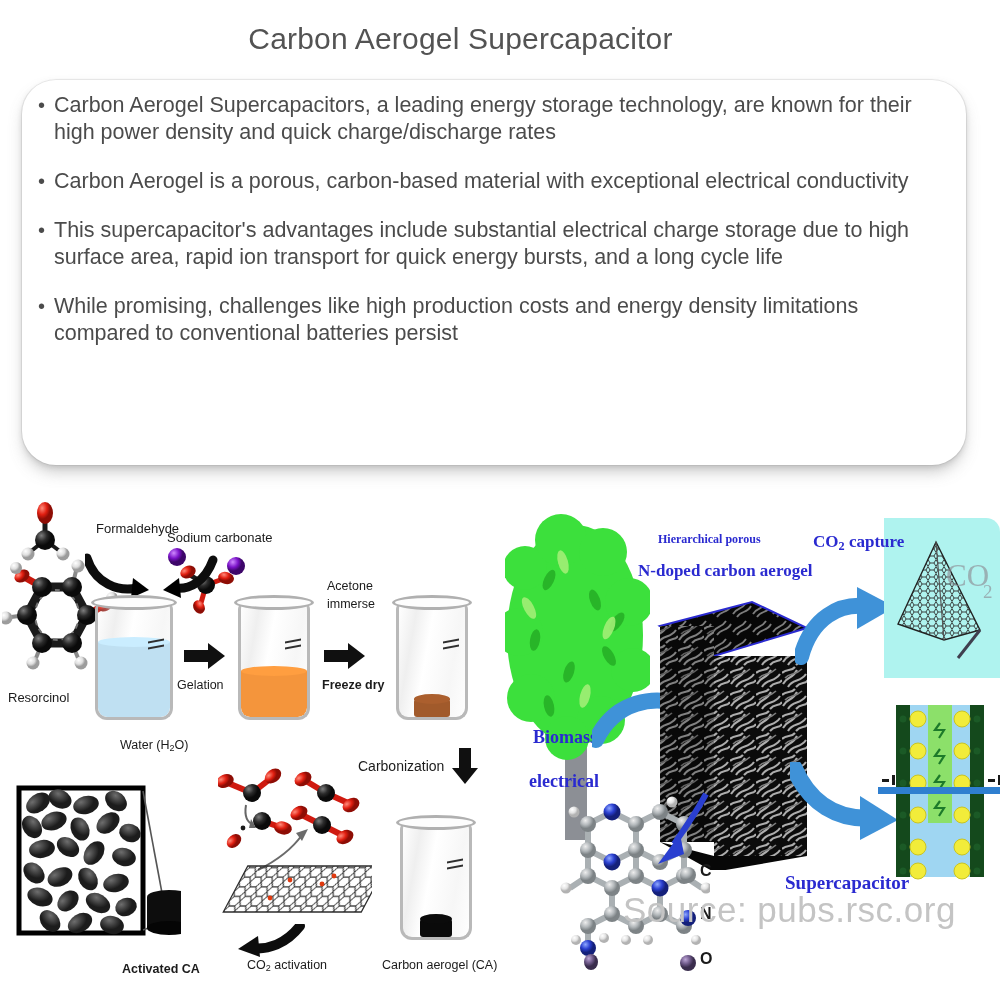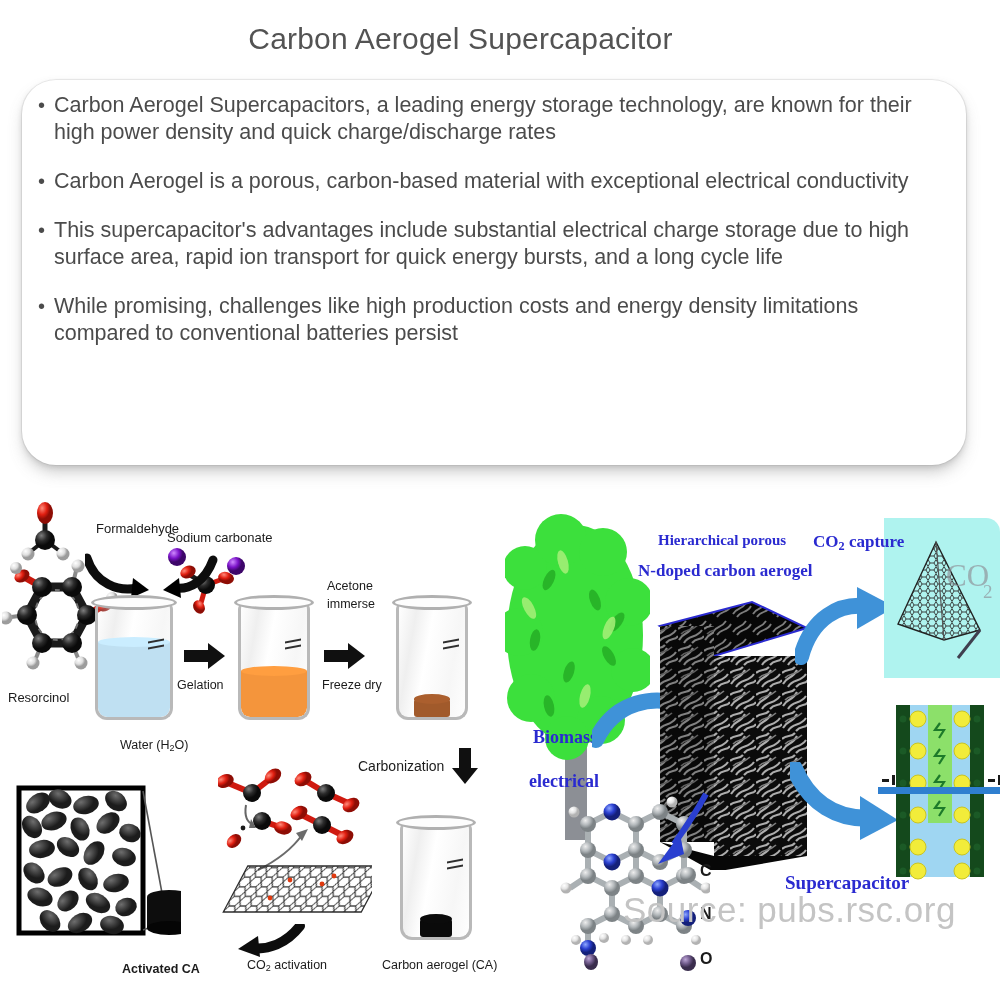--- a/index.html
+++ b/index.html
@@ -257,21 +257,21 @@
           <i></i>
         </div>
     </div>
 
     <div class="lbl" style="left:327px;top:89px;font-size:12.5px;">Acetone</div>
     <div class="lbl" style="left:327px;top:107px;font-size:12.5px;">immerse</div>
     <div class="arrowR" style="left:324px;top:153px;width:44px;height:26px;">
       <div class="shaft"></div>
         <div class="head"></div>
     </div>
-    <div class="lbl" style="left:322px;top:188px;font-size:12.5px;">Freeze dry</div>
+    <div class="lbl" style="left:322px;top:188px;font-size:12.5px;font-weight:bold;">Freeze dry</div>
 
     <div class="beaker" style="left:396px;top:105px;width:72px;height:125px;">
       <div class="bk-body">
         <div class="bk-fill" style="left:22%;right:22%;height:16%;background:#a15a2b;border-radius:3px;"></div>
       </div>
       <div class="bk-rim"></div>
       <div class="bk-grad">
           <i></i>
           <i></i>
         </div>
@@ -434,21 +434,21 @@
       </g>
     </svg>
     <div class="lbl blue" style="left:533px;top:237px;font-size:18px;">Biomass</div>
     <div class="lbl blue" style="left:529px;top:281px;font-size:18px;">electrical</div>
 
     <svg width="120" height="70" style="position:absolute;left:592px;top:198px;">
       <path d="M4,52 C22,14 62,4 98,20" stroke="#3f92d8" stroke-width="16" fill="none" stroke-linecap="round"></path>
       <polygon points="84,2 116,24 82,42" fill="#3f92d8"></polygon>
     </svg>
 
-    <div class="lbl blue" style="left:658px;top:42px;font-size:15px;">Hierarchical porous</div>
+    <div class="lbl blue" style="left:658px;top:42px;font-size:12px;">Hierarchical porous</div>
     <div class="lbl blue" style="left:638px;top:71px;font-size:17px;">N-doped carbon aerogel</div>
 
     <svg width="160" height="270" style="position:absolute;left:652px;top:110px;">
       <defs>
         <pattern id="sem" width="26" height="22" patternUnits="userSpaceOnUse">
           <rect width="26" height="22" fill="#0b0b0b"></rect>
           <path d="M1,18 C6,9 10,14 15,4 M6,21 C11,12 18,17 24,8 M0,7 C5,2 9,6 13,1 M14,21 C19,15 23,19 26,14" stroke="#c9c9c9" stroke-width="2.1" fill="none" opacity=".85"></path>
           <path d="M3,12 C8,6 13,10 20,3" stroke="#7e7e7e" stroke-width="1.6" fill="none"></path>
         </pattern>
         <pattern id="sem2" width="20" height="18" patternUnits="userSpaceOnUse">

